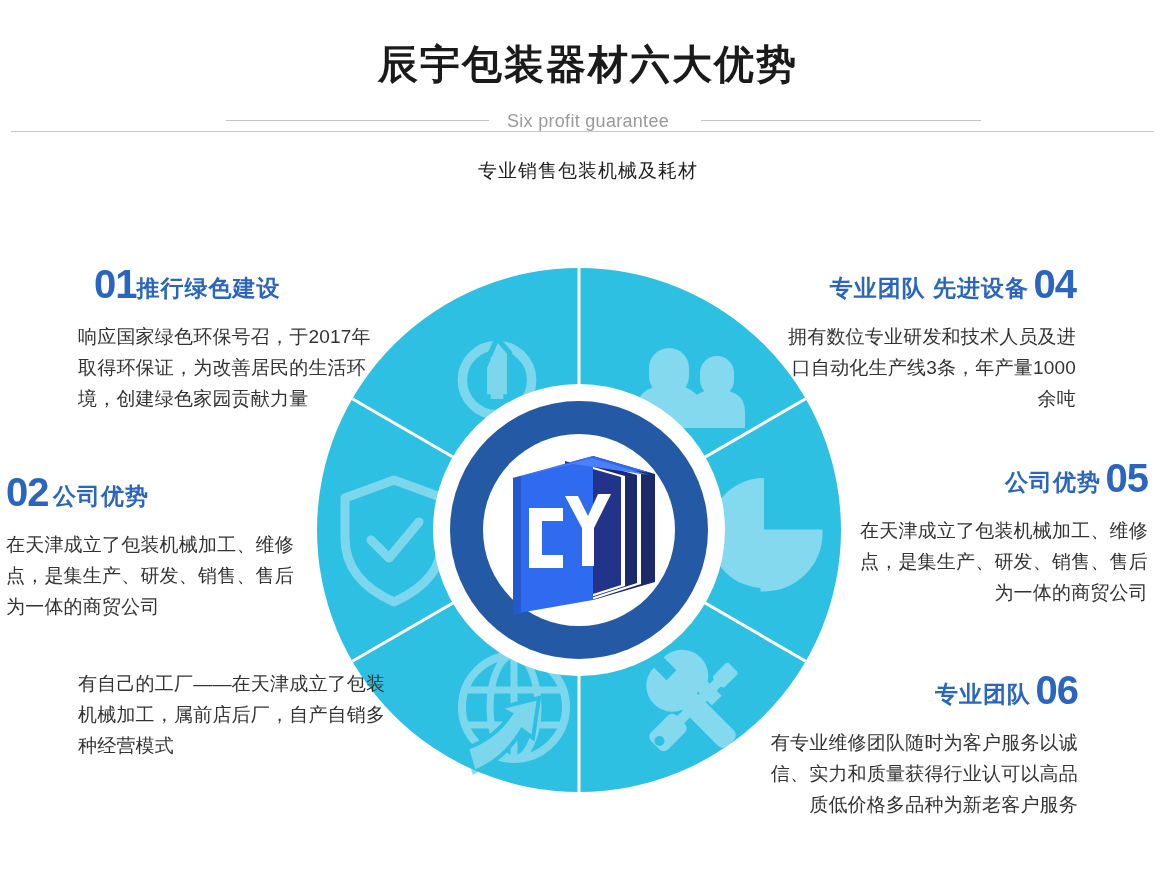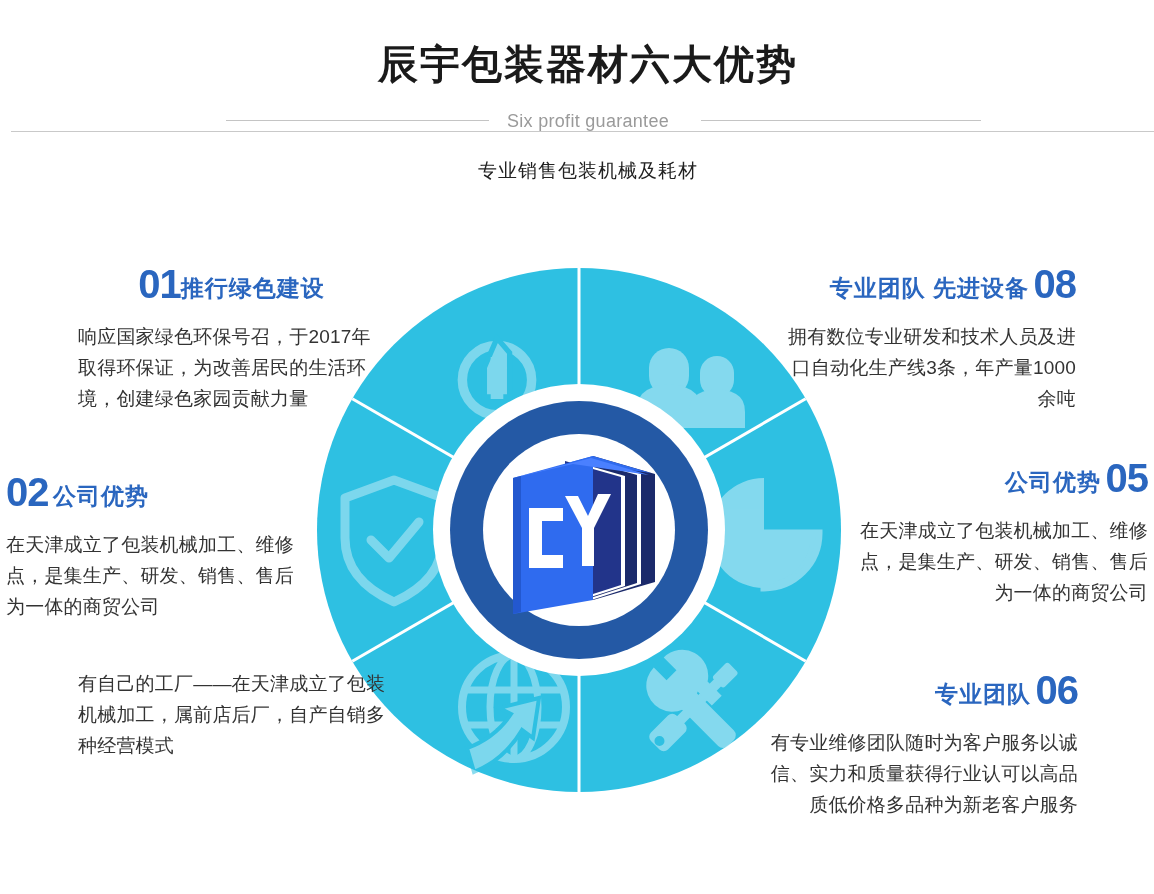--- a/index.html
+++ b/index.html
@@ -135,21 +135,21 @@
 
   
   #item-01 { left: 78px;  top: 262px;  width: 300px; }
   #item-02 { left: 6px;   top: 470px;  width: 290px; }
   #item-03 { left: 78px;  top: 668px;  width: 310px; }
   
   #item-04 { left: 776px; top: 262px;  width: 300px; }
   #item-05 { left: 856px; top: 456px;  width: 292px; }
   #item-06 { left: 766px; top: 668px;  width: 312px; }
 
-  #item-01 .item-head { margin-left: 7px; text-align: center; }
+  #item-01 .item-head { margin-left: 16px; }
   #item-03 .item-head { margin-left: 8px; }
 </style>
 </head>
 <body>
 
 <div class="header">
   <div class="main-title">辰宇包装器材六大优势</div>
 
   <div class="rule-wrap">
     <div class="rule-full"></div>
@@ -270,21 +270,21 @@
   </div>
   <div class="body">在天津成立了包装机械加工、维修点，是集生产、研发、销售、售后为一体的商贸公司</div>
 </div>
 
 <div class="item left" id="item-03">
   <div class="body">有自己的工厂——在天津成立了包装机械加工，属前店后厂，自产自销多种经营模式</div>
 </div>
 
 <div class="item right" id="item-04">
   <div class="item-head">
-    <span class="label">专业团队 先进设备</span>&nbsp;<span class="num">08</span>
+    <span class="label">专业团队 先进设备</span>&nbsp;<span class="num">04</span>
   </div>
   <div class="body">拥有数位专业研发和技术人员及进口自动化生产线3条，年产量1000余吨</div>
 </div>
 
 <div class="item right" id="item-05">
   <div class="item-head">
     <span class="label">公司优势</span>&nbsp;<span class="num">05</span>
   </div>
   <div class="body">在天津成立了包装机械加工、维修点，是集生产、研发、销售、售后为一体的商贸公司</div>
 </div>

